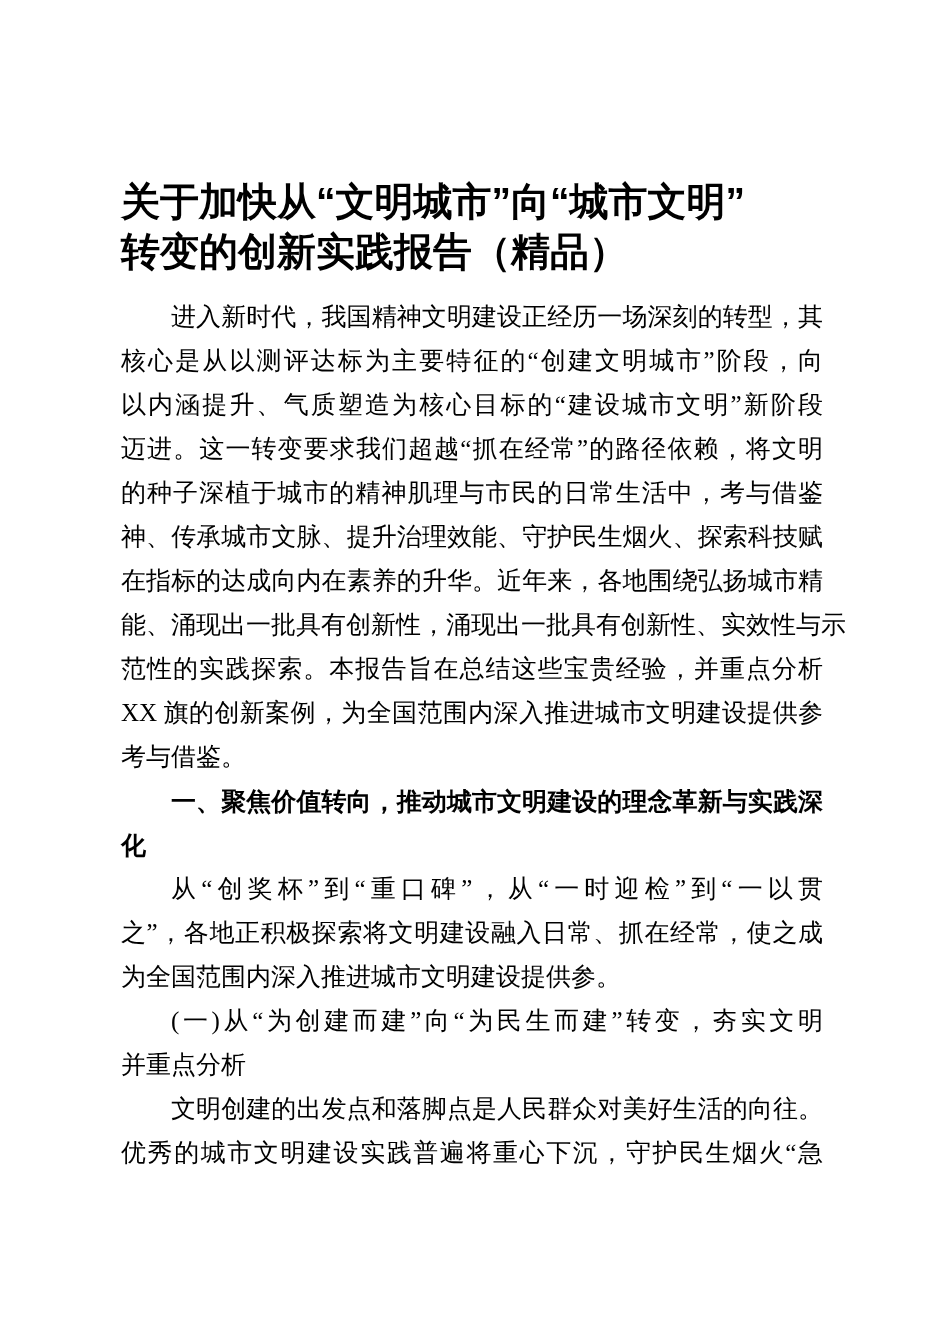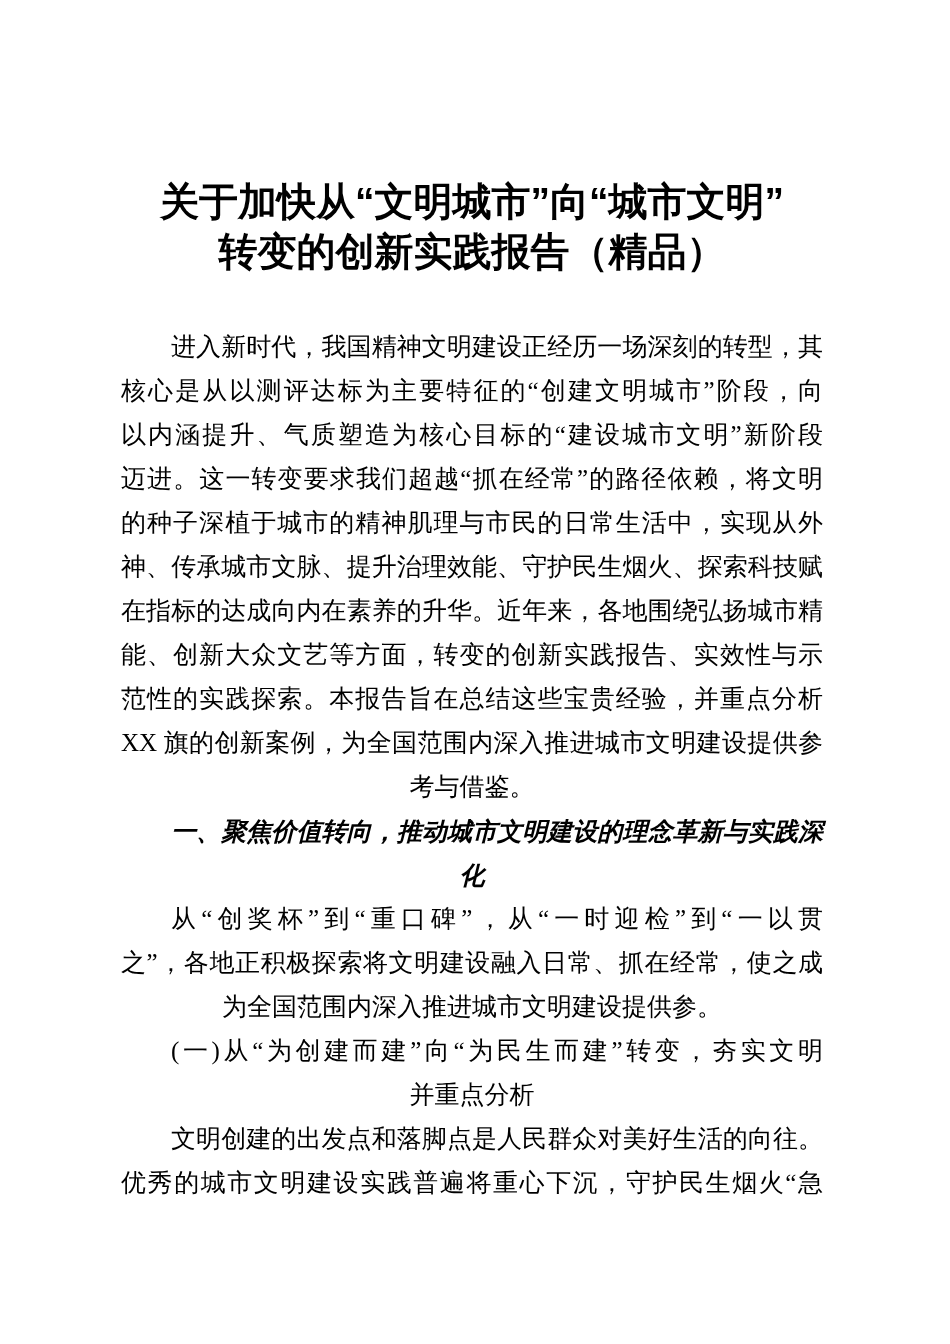--- a/index.html
+++ b/index.html
@@ -15,69 +15,68 @@
   .content {
     padding-top: 177px;
     padding-left: 121px;
     width: 702px;
   }
   .title-block {
     font-family: "Liberation Sans", "DejaVu Sans", sans-serif;
     font-weight: bold;
     font-size: 39px;
     line-height: 50px;
-    text-align: center;
+    text-align: left;
     letter-spacing: 0;
   }
   .body-block {
-    margin-top: 48px;
+    margin-top: 18px;
     font-family: "Liberation Serif", "DejaVu Serif", serif;
     font-size: 25px;
     line-height: 44px;
   }
   .line {
     text-align: justify;
     text-align-last: justify;
     text-justify: inter-character;
     white-space: nowrap;
   }
   .line.left {
-    text-align: center;
+    text-align: left;
     text-align-last: auto;
   }
   .line.indent {
     text-indent: 50px;
   }
   .line.bold {
     font-weight: bold;
     font-family: "Liberation Sans", "DejaVu Sans", sans-serif;
-    font-style: italic;
   }
 </style>
 </head>
 <body>
 
 <div class="page">
   <div class="content">
 
     <div class="title-block">
       <div class="title-line">关于加快从“文明城市”向“城市文明”</div>
       <div class="title-line">转变的创新实践报告（精品）</div>
     </div>
 
     <div class="body-block">
 
       <div class="line indent">进入新时代，我国精神文明建设正经历一场深刻的转型，其</div>
       <div class="line">核心是从以测评达标为主要特征的“创建文明城市”阶段，向</div>
       <div class="line">以内涵提升、气质塑造为核心目标的“建设城市文明”新阶段</div>
       <div class="line">迈进。这一转变要求我们超越“抓在经常”的路径依赖，将文明</div>
-      <div class="line">的种子深植于城市的精神肌理与市民的日常生活中，实现从外</div>
+      <div class="line">的种子深植于城市的精神肌理与市民的日常生活中，考与借鉴</div>
       <div class="line">神、传承城市文脉、提升治理效能、守护民生烟火、探索科技赋</div>
       <div class="line">在指标的达成向内在素养的升华。近年来，各地围绕弘扬城市精</div>
-      <div class="line">能、创新大众文艺等方面，转变的创新实践报告、实效性与示</div>
+      <div class="line">能、涌现出一批具有创新性，涌现出一批具有创新性、实效性与示</div>
       <div class="line">范性的实践探索。本报告旨在总结这些宝贵经验，并重点分析</div>
       <div class="line">XX 旗的创新案例，为全国范围内深入推进城市文明建设提供参</div>
       <div class="line left">考与借鉴。</div>
 
       <div class="line indent bold">一、聚焦价值转向，推动城市文明建设的理念革新与实践深</div>
       <div class="line left bold">化</div>
 
       <div class="line indent">从“创奖杯”到“重口碑”，从“一时迎检”到“一以贯</div>
       <div class="line">之”，各地正积极探索将文明建设融入日常、抓在经常，使之成</div>
       <div class="line left">为全国范围内深入推进城市文明建设提供参。</div>

